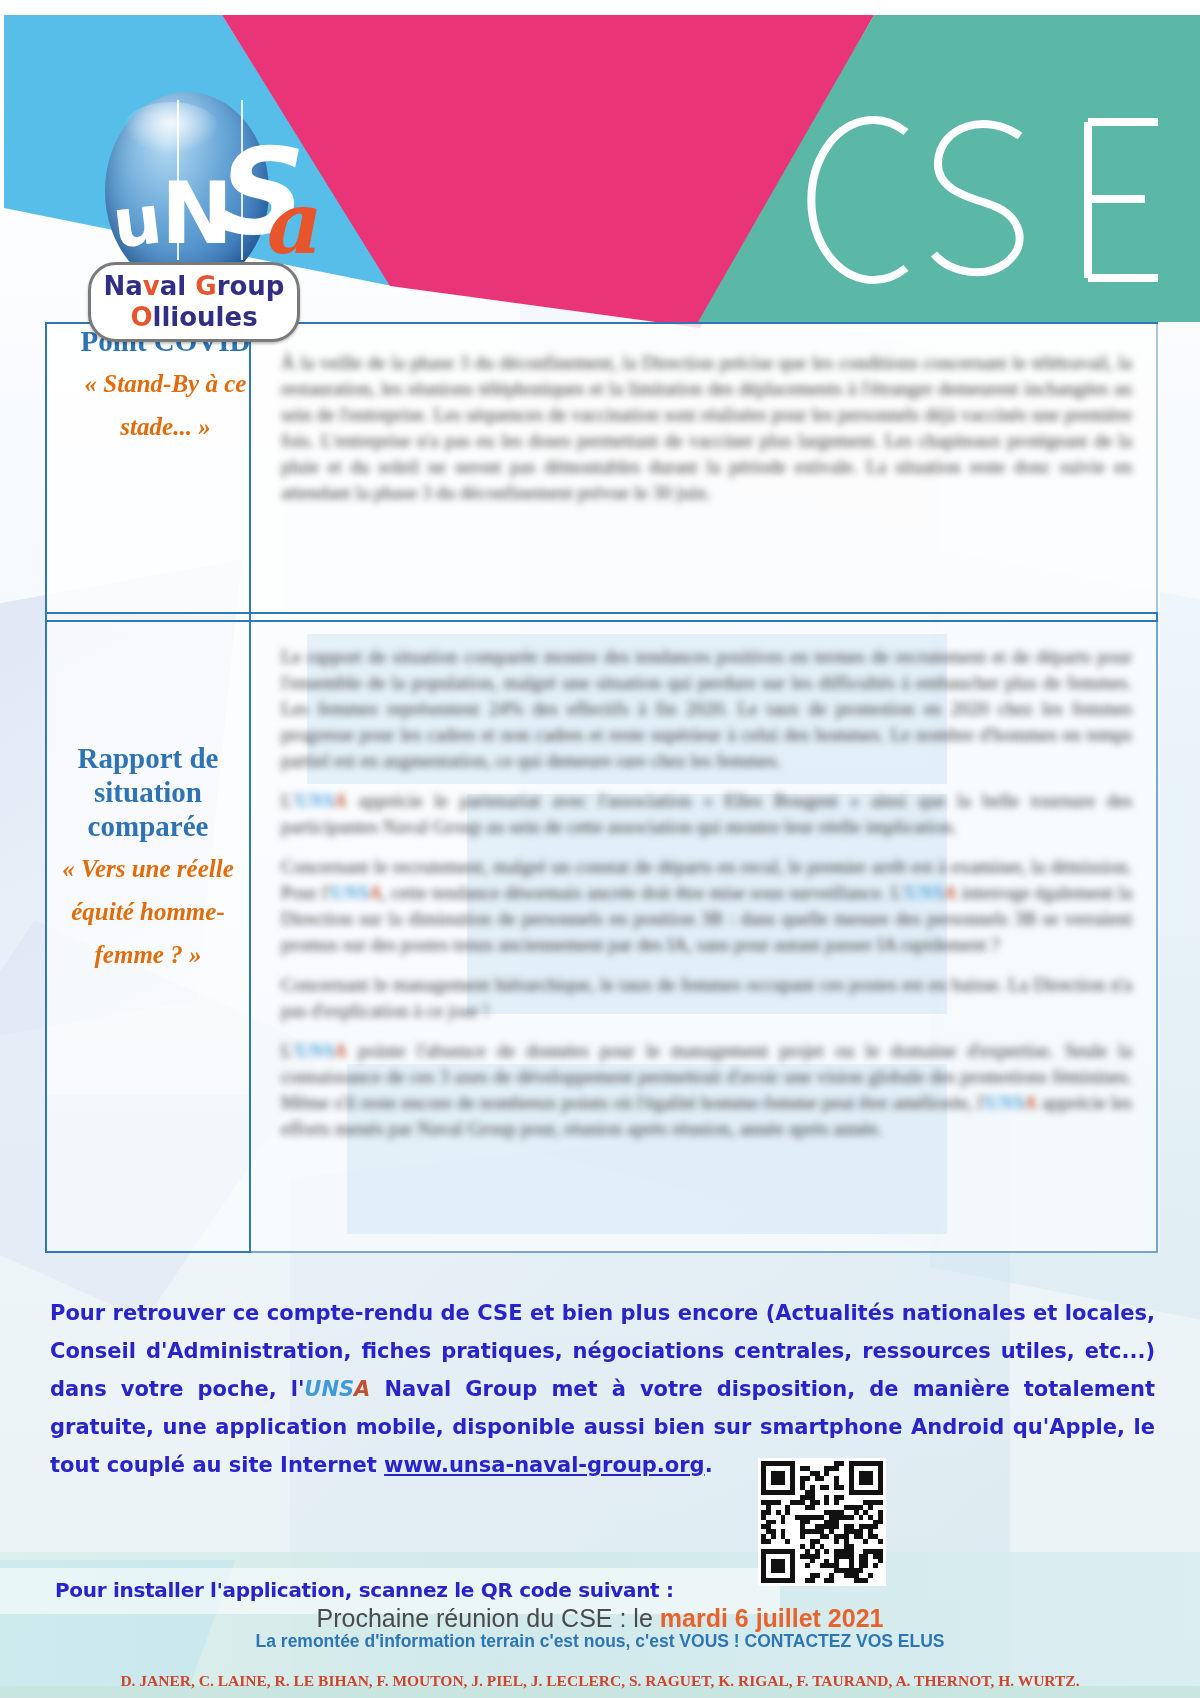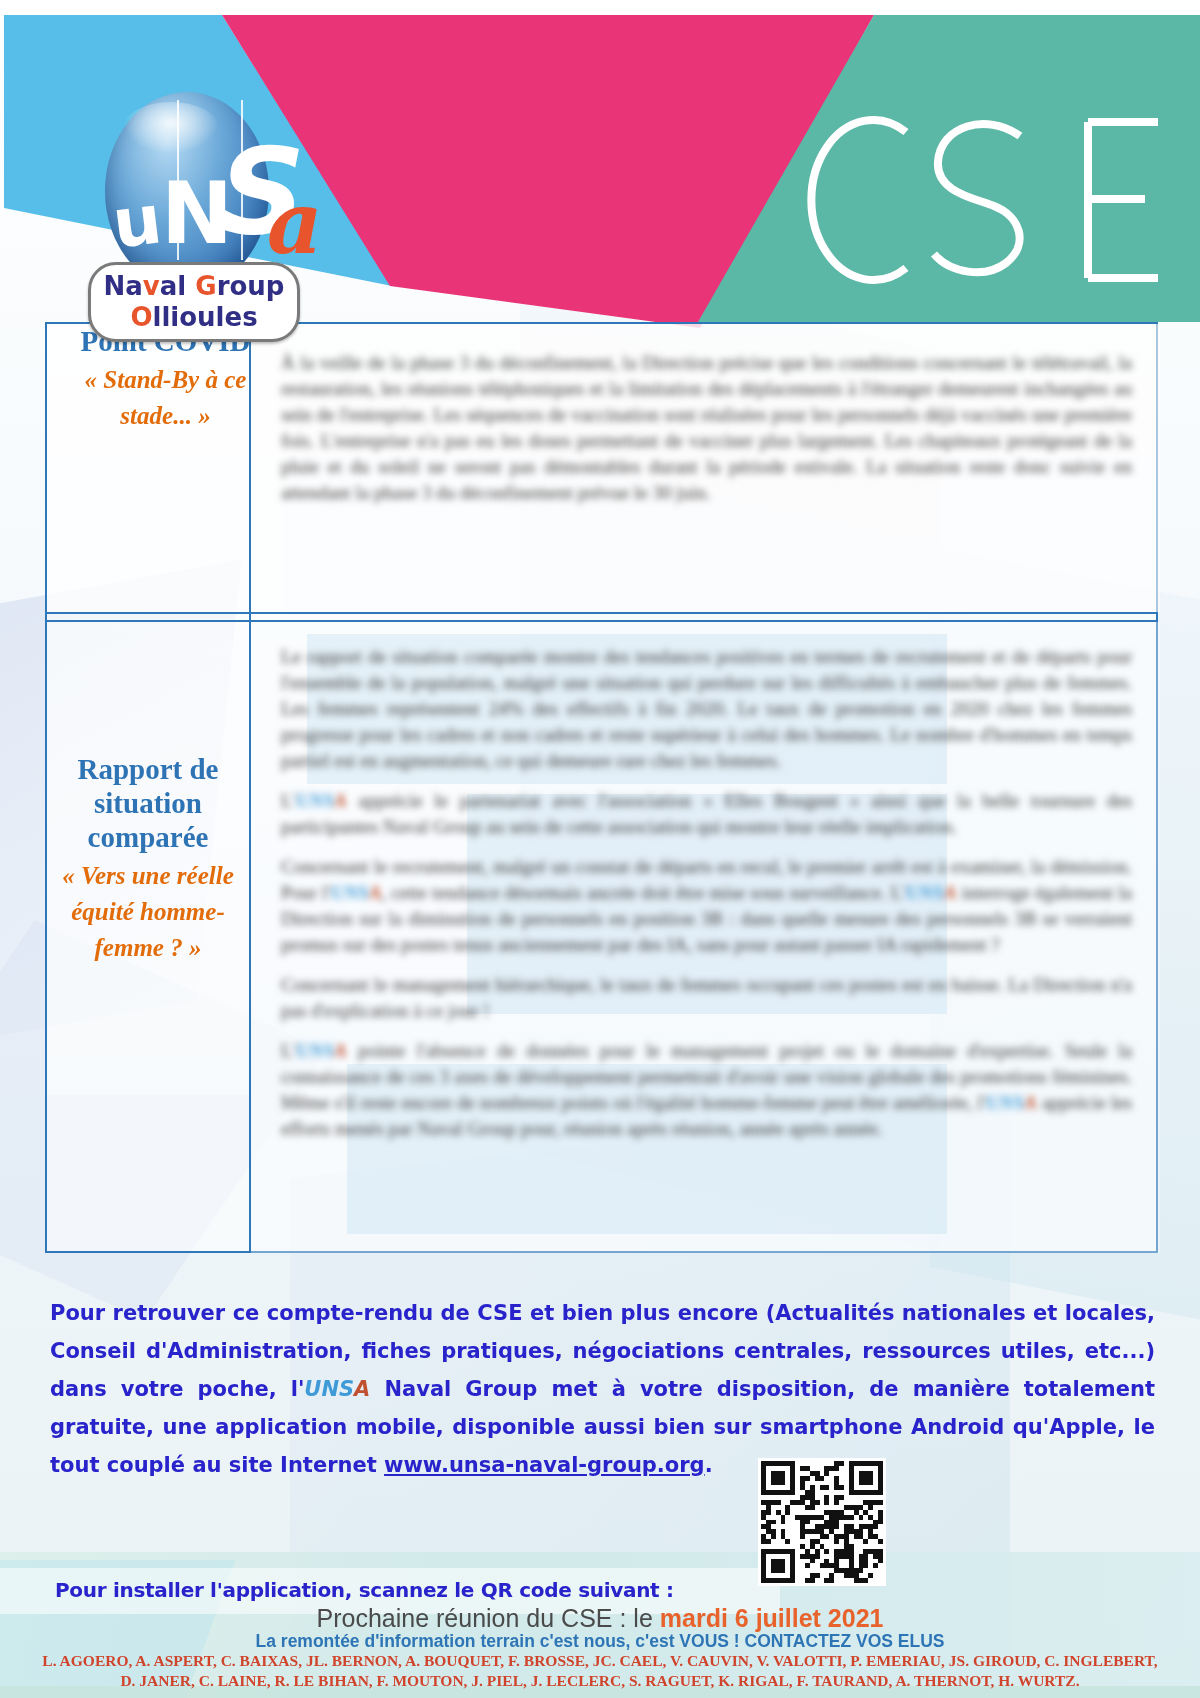--- a/index.html
+++ b/index.html
@@ -61,21 +61,21 @@
   .hline2{position:absolute;left:0;right:0;top:296px;height:2px;background:#2e77b8;}
   .cell{position:absolute;box-sizing:border-box;}
   .c-r1-l{left:0;top:0;width:237px;height:288px;display:flex;flex-direction:column;justify-content:flex-start;
           align-items:center;text-align:center;background:rgba(255,255,255,.55);}
   .c-r1-r{left:204px;top:0;right:0;width:909px;height:288px;padding:26px 28px 0 30px;background:rgba(253,253,253,.6);}
   .c-r2-l{left:0;top:298px;width:202px;height:473px;display:flex;flex-direction:column;justify-content:center;
           align-items:center;text-align:center;background:rgba(255,255,255,.35);}
   .c-r2-r{left:204px;top:298px;width:909px;height:631px;padding:22px 28px 0 30px;background:rgba(250,252,254,.35);}
   .row-title{color:#2e74b5;font-family:"Liberation Serif",serif;font-weight:bold;font-size:29px;line-height:34px;width:180px;}
   .row-sub{color:#e36c0a;font-family:"Liberation Serif",serif;font-weight:bold;font-style:italic;
-           font-size:25px;line-height:36px;width:185px;margin-top:4px;}
+           font-size:25px;line-height:43px;width:185px;margin-top:4px;}
   .blurp{font-family:"Liberation Serif",serif;font-size:19px;line-height:26px;color:#3a3a3a;
          text-align:justify;filter:blur(3.5px);margin:0 0 14px 0;}
   .seg-unsa-blue{color:#3f9bd8;font-style:italic;font-weight:bold;}
   .seg-unsa-orange{color:#c0502f;font-style:italic;font-weight:bold;}
   .hl{position:absolute;background:rgba(142,196,228,.30);pointer-events:none;}
   .hl1{left:260px;top:310px;width:640px;height:150px;}
   .hl2{left:420px;top:470px;width:480px;height:220px;}
   .hl3{left:300px;top:740px;width:600px;height:170px;}
 
   
@@ -392,16 +392,15 @@
         <rect x="20" y="24" width="1" height="1" fill="#111"></rect>
         <rect x="21" y="24" width="1" height="1" fill="#111"></rect>
       </svg>
   </div>
 
   <div class="meeting">
     <span>Prochaine réunion du CSE : le </span><span class="seg-date">mardi 6 juillet 2021</span>
   </div>
 
   <div class="contact">La remontée d'information terrain c'est nous, c'est VOUS ! CONTACTEZ VOS ELUS</div>
-  <div class="names names1">L. AGOERO, A. ASPERT, C. BAIXAS, JL. BERNON, A. BOUQUET, F. BROSSE, JC. CAEL, V. CAUVIN, V. VALOTTI, P. EMERIAU, JS. GIROUD, C. INGLEBERT,</div>
   <div class="names names2">D. JANER, C. LAINE, R. LE BIHAN, F. MOUTON, J. PIEL, J. LECLERC, S. RAGUET, K. RIGAL, F. TAURAND, A. THERNOT, H. WURTZ.</div>
 
 </div>
 
 </body></html>

